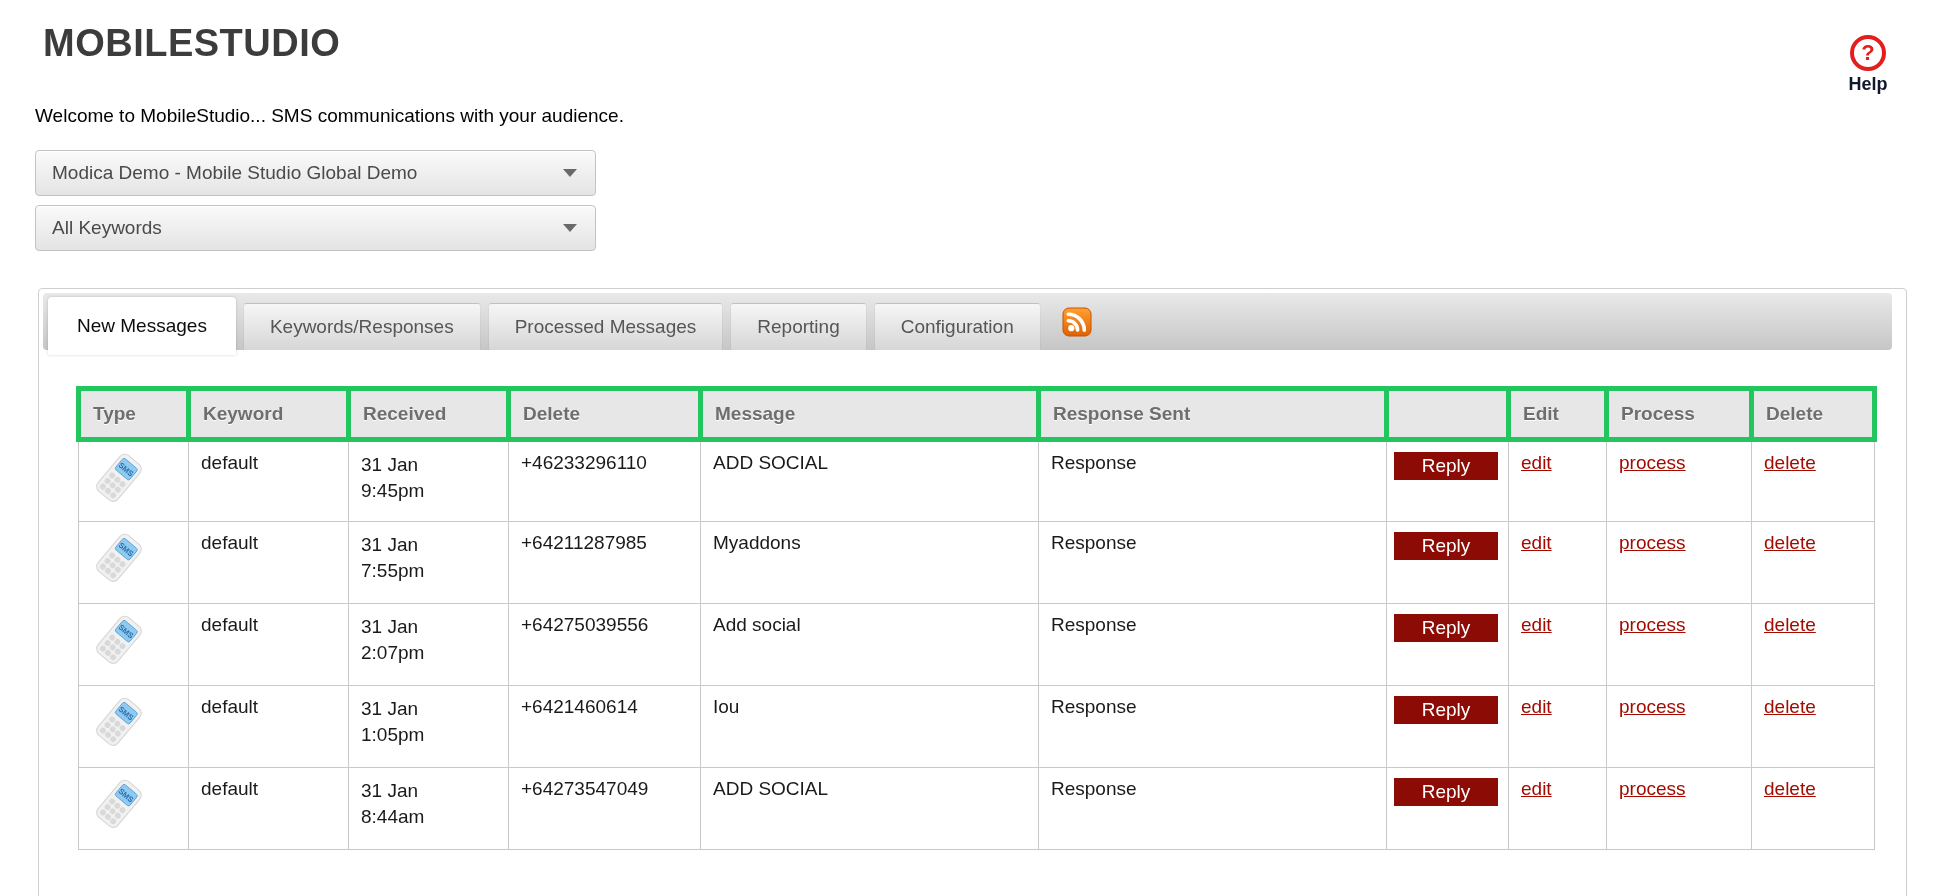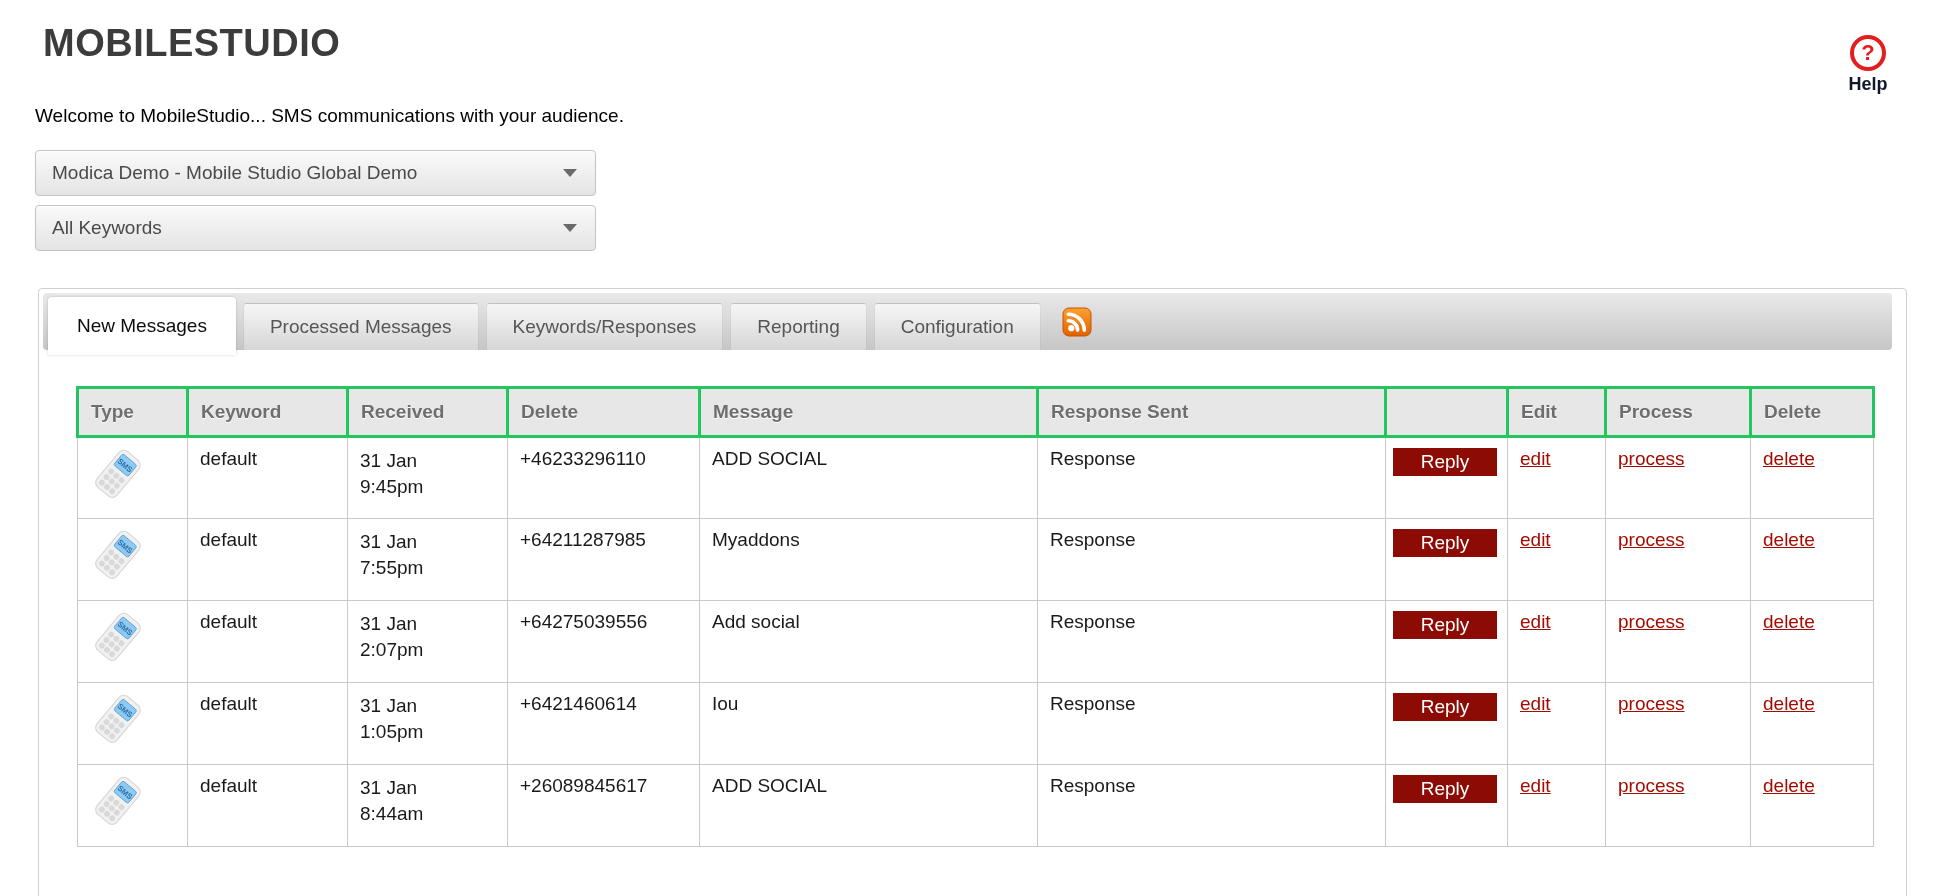--- a/index.html
+++ b/index.html
@@ -41,21 +41,21 @@
          background:linear-gradient(#f6f6f6,#d6d6d6);
          border:1px solid rgba(0,0,0,0.10); border-bottom:none;
          border-radius:4px 4px 0 0; margin-right:7px; cursor:pointer; white-space:nowrap; }
   .tab.active { background:#fff; color:#0c0c0c; height:58px; position:relative; bottom:-5px;
                 z-index:2; padding:0 29px; box-shadow:0 0 3px rgba(0,0,0,0.18); border:none; }
   .rss { align-self:center; margin-left:14px; width:30px; height:30px; cursor:pointer; }
 
   
   table.messages { position:absolute; left:37px; top:97px; width:1796px;
                    border-collapse:collapse; table-layout:fixed; }
-  .messages th { background:#e7e7e7; border:3px solid #22c55e; text-align:left;
+  .messages th { background:#e7e7e7; border:5px solid #22c55e; text-align:left;
                  font-size:19px; font-weight:bold; color:#6e6e6e;
                  text-shadow:0 1px 0 #fff; padding:12px 12px; height:48px; }
   .messages td { border:1px solid #c9c9c9; vertical-align:top;
                  font-size:19px; color:#1a1a1a; padding:10px 12px; height:82px;
                  background:#fff; }
   td.type-cell { padding:6px 8px; }
   .recv-line { display:block; line-height:1.35; }
 
   .reply-btn { width:104px; height:28px; background:#8c0b04; color:#fff; border:none;
                font-size:19px; font-family:inherit; cursor:pointer; margin-top:2px; }
@@ -82,22 +82,22 @@
 </div>
 <div class="dropdown dd-keyword">
   <span>All Keywords</span>
   <span class="dd-arrow"></span>
 </div>
 
 <div class="panel">
 
   <div class="tabstrip">
     <div class="tab active">New Messages</div>
+    <div class="tab">Keywords/Responses</div>
     <div class="tab">Processed Messages</div>
-    <div class="tab">Keywords/Responses</div>
     <div class="tab">Reporting</div>
     <div class="tab">Configuration</div>
     <svg class="rss" viewBox="0 0 30 30">
       <defs>
         <linearGradient id="rssg" x1="0" y1="0" x2="0" y2="1">
           <stop offset="0" stop-color="#ffa132"></stop>
             <stop offset="1" stop-color="#e06102"></stop>
         </linearGradient>
       </defs>
       <rect x="1" y="1" width="28" height="28" rx="6" fill="url(#rssg)" stroke="#c85200"></rect>
@@ -293,21 +293,21 @@
                 <circle cx="30" cy="45" r="2.8" fill="#d9d9d9"></circle>
                 <circle cx="36.5" cy="45" r="2.8" fill="#d9d9d9"></circle>
             </g>
           </svg>
         </td>
         <td>default</td>
         <td>
           <span class="recv-line">31 Jan</span>
           <span class="recv-line">8:44am</span>
         </td>
-        <td>+26089845617</td>
+        <td>+64273547049</td>
         <td>ADD SOCIAL</td>
         <td>Response</td>
         <td class="reply-cell">
           <button class="reply-btn">Reply</button>
         </td>
         <td><a class="row-link">edit</a></td>
         <td><a class="row-link">process</a></td>
         <td><a class="row-link">delete</a></td>
       </tr>
 

